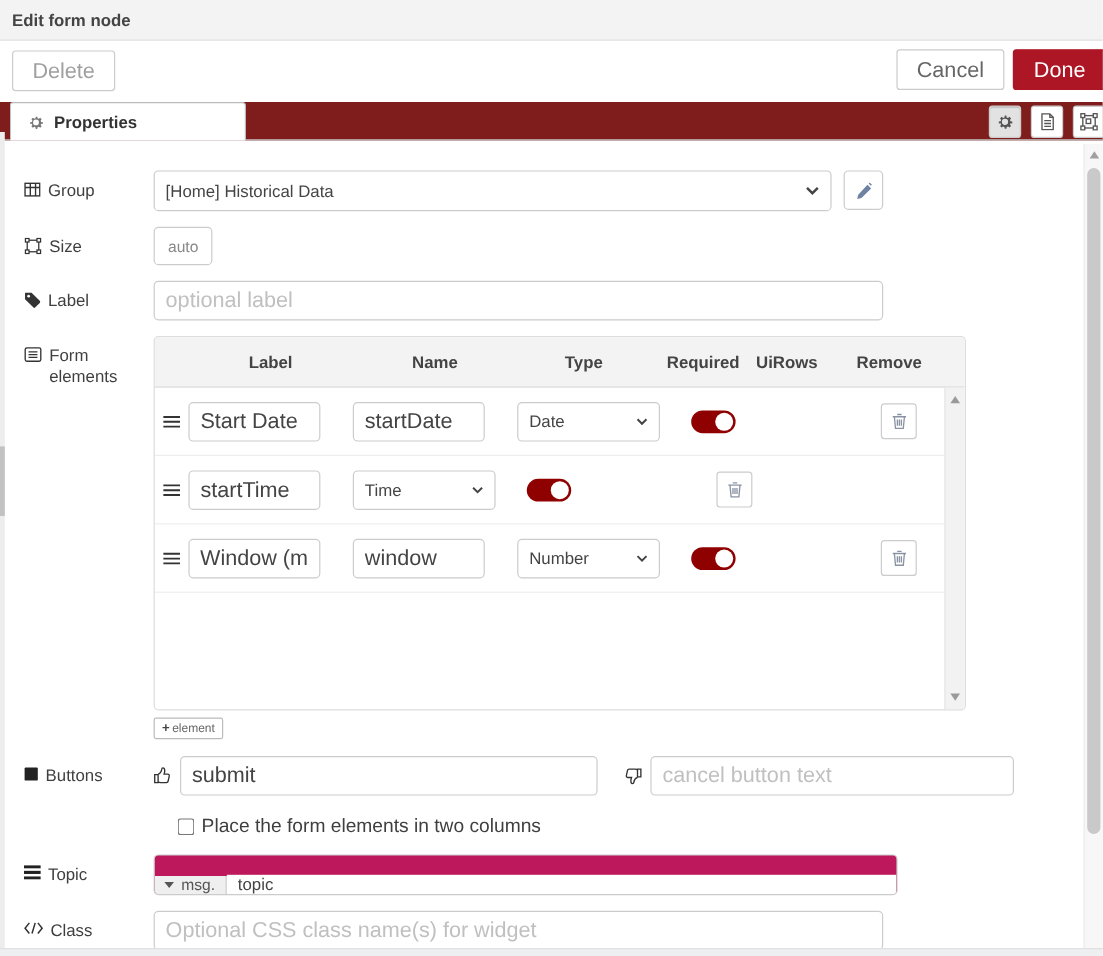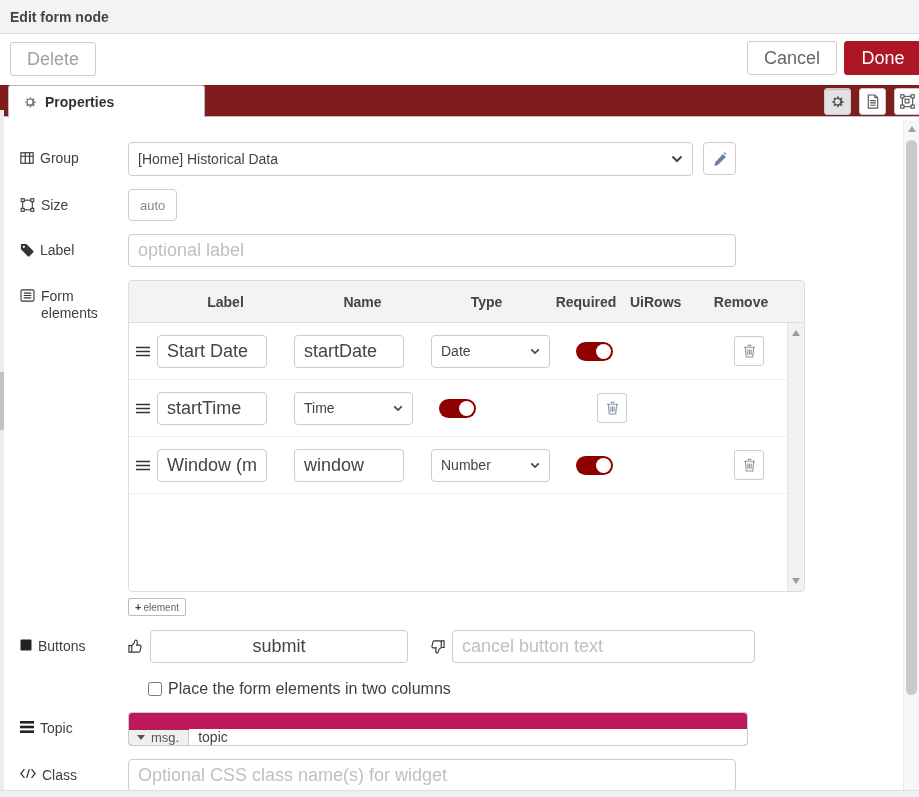--- a/index.html
+++ b/index.html
@@ -465,21 +465,21 @@
           </svg>
       </span>
       <span>Buttons</span>
     </div>
     <div class="btns-controls">
       <span class="thumb-icon">
         <svg width="15" height="15" viewBox="0 0 16 16" fill="none" stroke="#333" stroke-width="1.2">
             <path d="M1 7h3v7H1zM4 13.2c.6.5 1.3.8 2.2.8h5.2c.8 0 1.4-.5 1.5-1.2l1-4.6c.2-.9-.4-1.7-1.3-1.7H9.3s.6-1.6.6-3.1C9.9 2 9.1 1 8.2 1c-.8 0-.9.6-1 1.4-.2 1.8-1.6 3.7-3.2 4.3"></path>
           </svg>
       </span>
-      <input class="text-input" style="width: 258px; text-align: center;" type="text" value="submit">
+      <input class="text-input" style="width: 348px;" type="text" value="submit">
       <span class="thumb-icon down">
         <svg width="15" height="15" viewBox="0 0 16 16" fill="none" stroke="#333" stroke-width="1.2" transform="rotate(180)">
             <path d="M1 7h3v7H1zM4 13.2c.6.5 1.3.8 2.2.8h5.2c.8 0 1.4-.5 1.5-1.2l1-4.6c.2-.9-.4-1.7-1.3-1.7H9.3s.6-1.6.6-3.1C9.9 2 9.1 1 8.2 1c-.8 0-.9.6-1 1.4-.2 1.8-1.6 3.7-3.2 4.3"></path>
           </svg>
       </span>
       <input class="text-input" style="width: 303px;" type="text" placeholder="cancel button text">
     </div>
   </div>
 
   <div class="checkbox-row">

